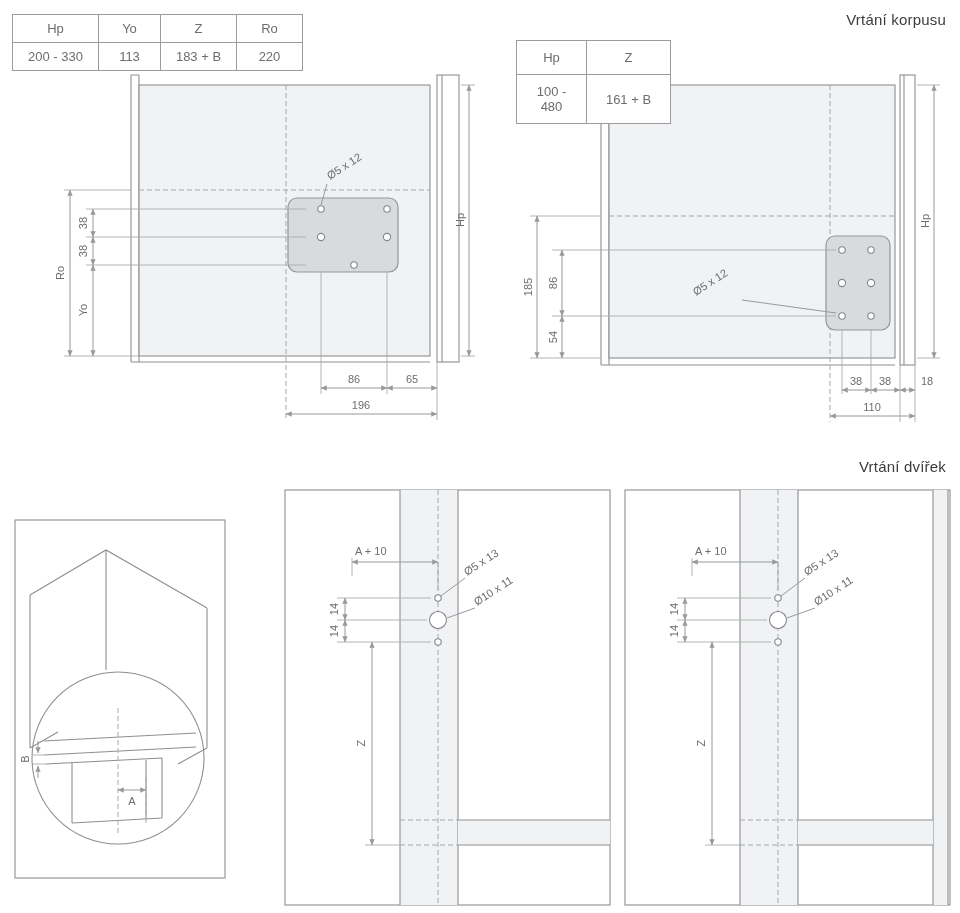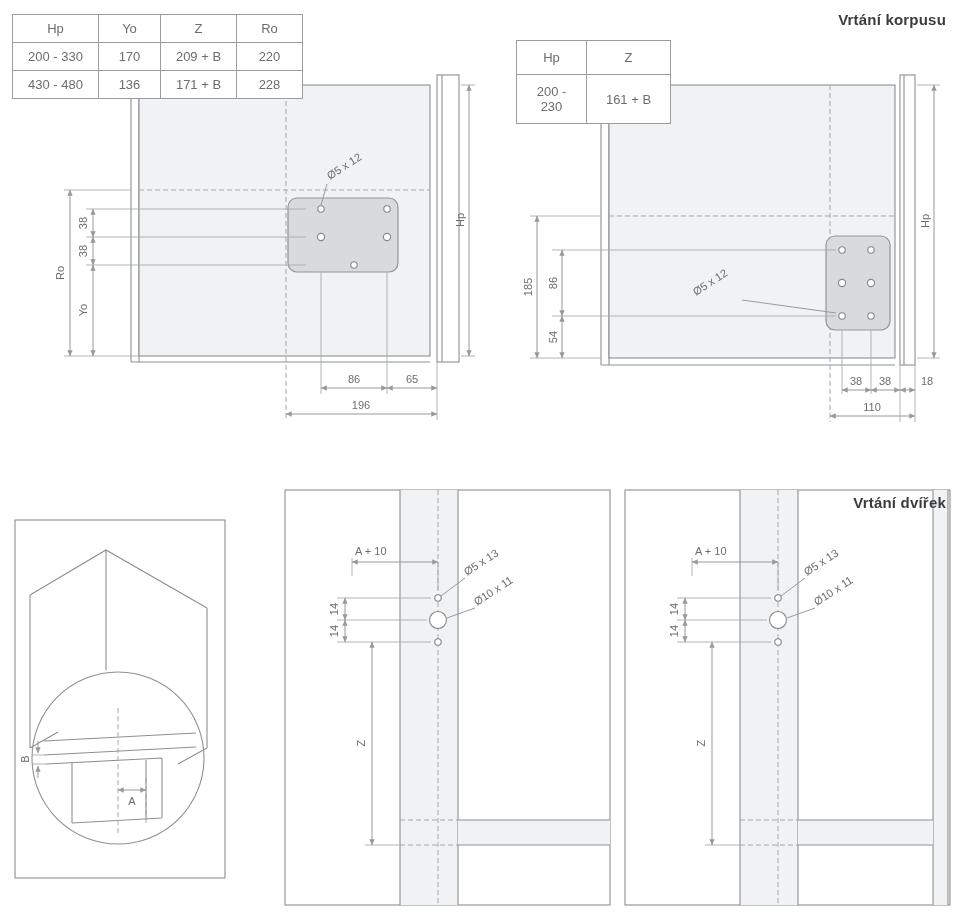--- a/index.html
+++ b/index.html
@@ -1,23 +1,23 @@
 <!DOCTYPE html>
 <html><head>
 <meta charset="utf-8">
 <style>
   * { margin:0; padding:0; box-sizing:border-box; }
   html,body { background:#ffffff; }
   body { width:960px; height:913px; position:relative; overflow:hidden;
          font-family:"Liberation Sans","DejaVu Sans",sans-serif; }
   .canvas { position:absolute; left:0; top:0; width:960px; height:913px; background:#fff; }
 
-  .title { position:absolute; font-size:15px; font-weight:bold; color:#3a3c3e; letter-spacing:0.2px; }
+  .title { position:absolute; font-size:15px; font-weight:normal; color:#3a3c3e; letter-spacing:0.2px; }
   .title-korpus { top:11px; right:14px; }
-  .title-dvirka { top:458px; right:14px;margin-top:36px; }
+  .title-dvirka { top:458px; right:14px; }
 
   .spec-table { position:absolute; border-collapse:collapse; background:#fff;
                 color:#6b6d70; font-size:13px; text-align:center; }
   .spec-table th, .spec-table td { border:1px solid #9a9c9f; font-weight:normal; padding:6px 8px; }
   .table-korpus-left { left:12px; top:14px; }
   .table-korpus-left th:nth-child(1){ width:86px; } .table-korpus-left th:nth-child(2){ width:62px; }
   .table-korpus-left th:nth-child(3){ width:76px; } .table-korpus-left th:nth-child(4){ width:66px; }
   .table-korpus-right { left:516px; top:40px; }
   .table-korpus-right th:nth-child(1){ width:70px; } .table-korpus-right th:nth-child(2){ width:84px; }
   .table-korpus-right th, .table-korpus-right td { padding:9px 8px; }
@@ -240,43 +240,37 @@
       <tr>
         <th>Hp</th>
         <th>Yo</th>
         <th>Z</th>
         <th>Ro</th>
       </tr>
     </thead>
     <tbody>
       <tr>
         <td>200 - 330</td>
-        <td>170</td>
-        <td>209 + B</td>
+        <td>113</td>
+        <td>183 + B</td>
         <td>220</td>
-      </tr>
-      <tr>
-        <td>430 - 480</td>
-        <td>136</td>
-        <td>171 + B</td>
-        <td>228</td>
       </tr>
     </tbody>
   </table>
 
   <table class="spec-table table-korpus-right">
     <thead>
       <tr>
         <th>Hp</th>
         <th>Z</th>
       </tr>
     </thead>
     <tbody>
       <tr>
-        <td>200 - 230</td>
+        <td>100 - 480</td>
         <td>161 + B</td>
       </tr>
     </tbody>
   </table>
 
   <div class="title title-korpus">Vrtání korpusu</div>
   <div class="title title-dvirka">Vrtání dvířek</div>
 
 </div>
 

